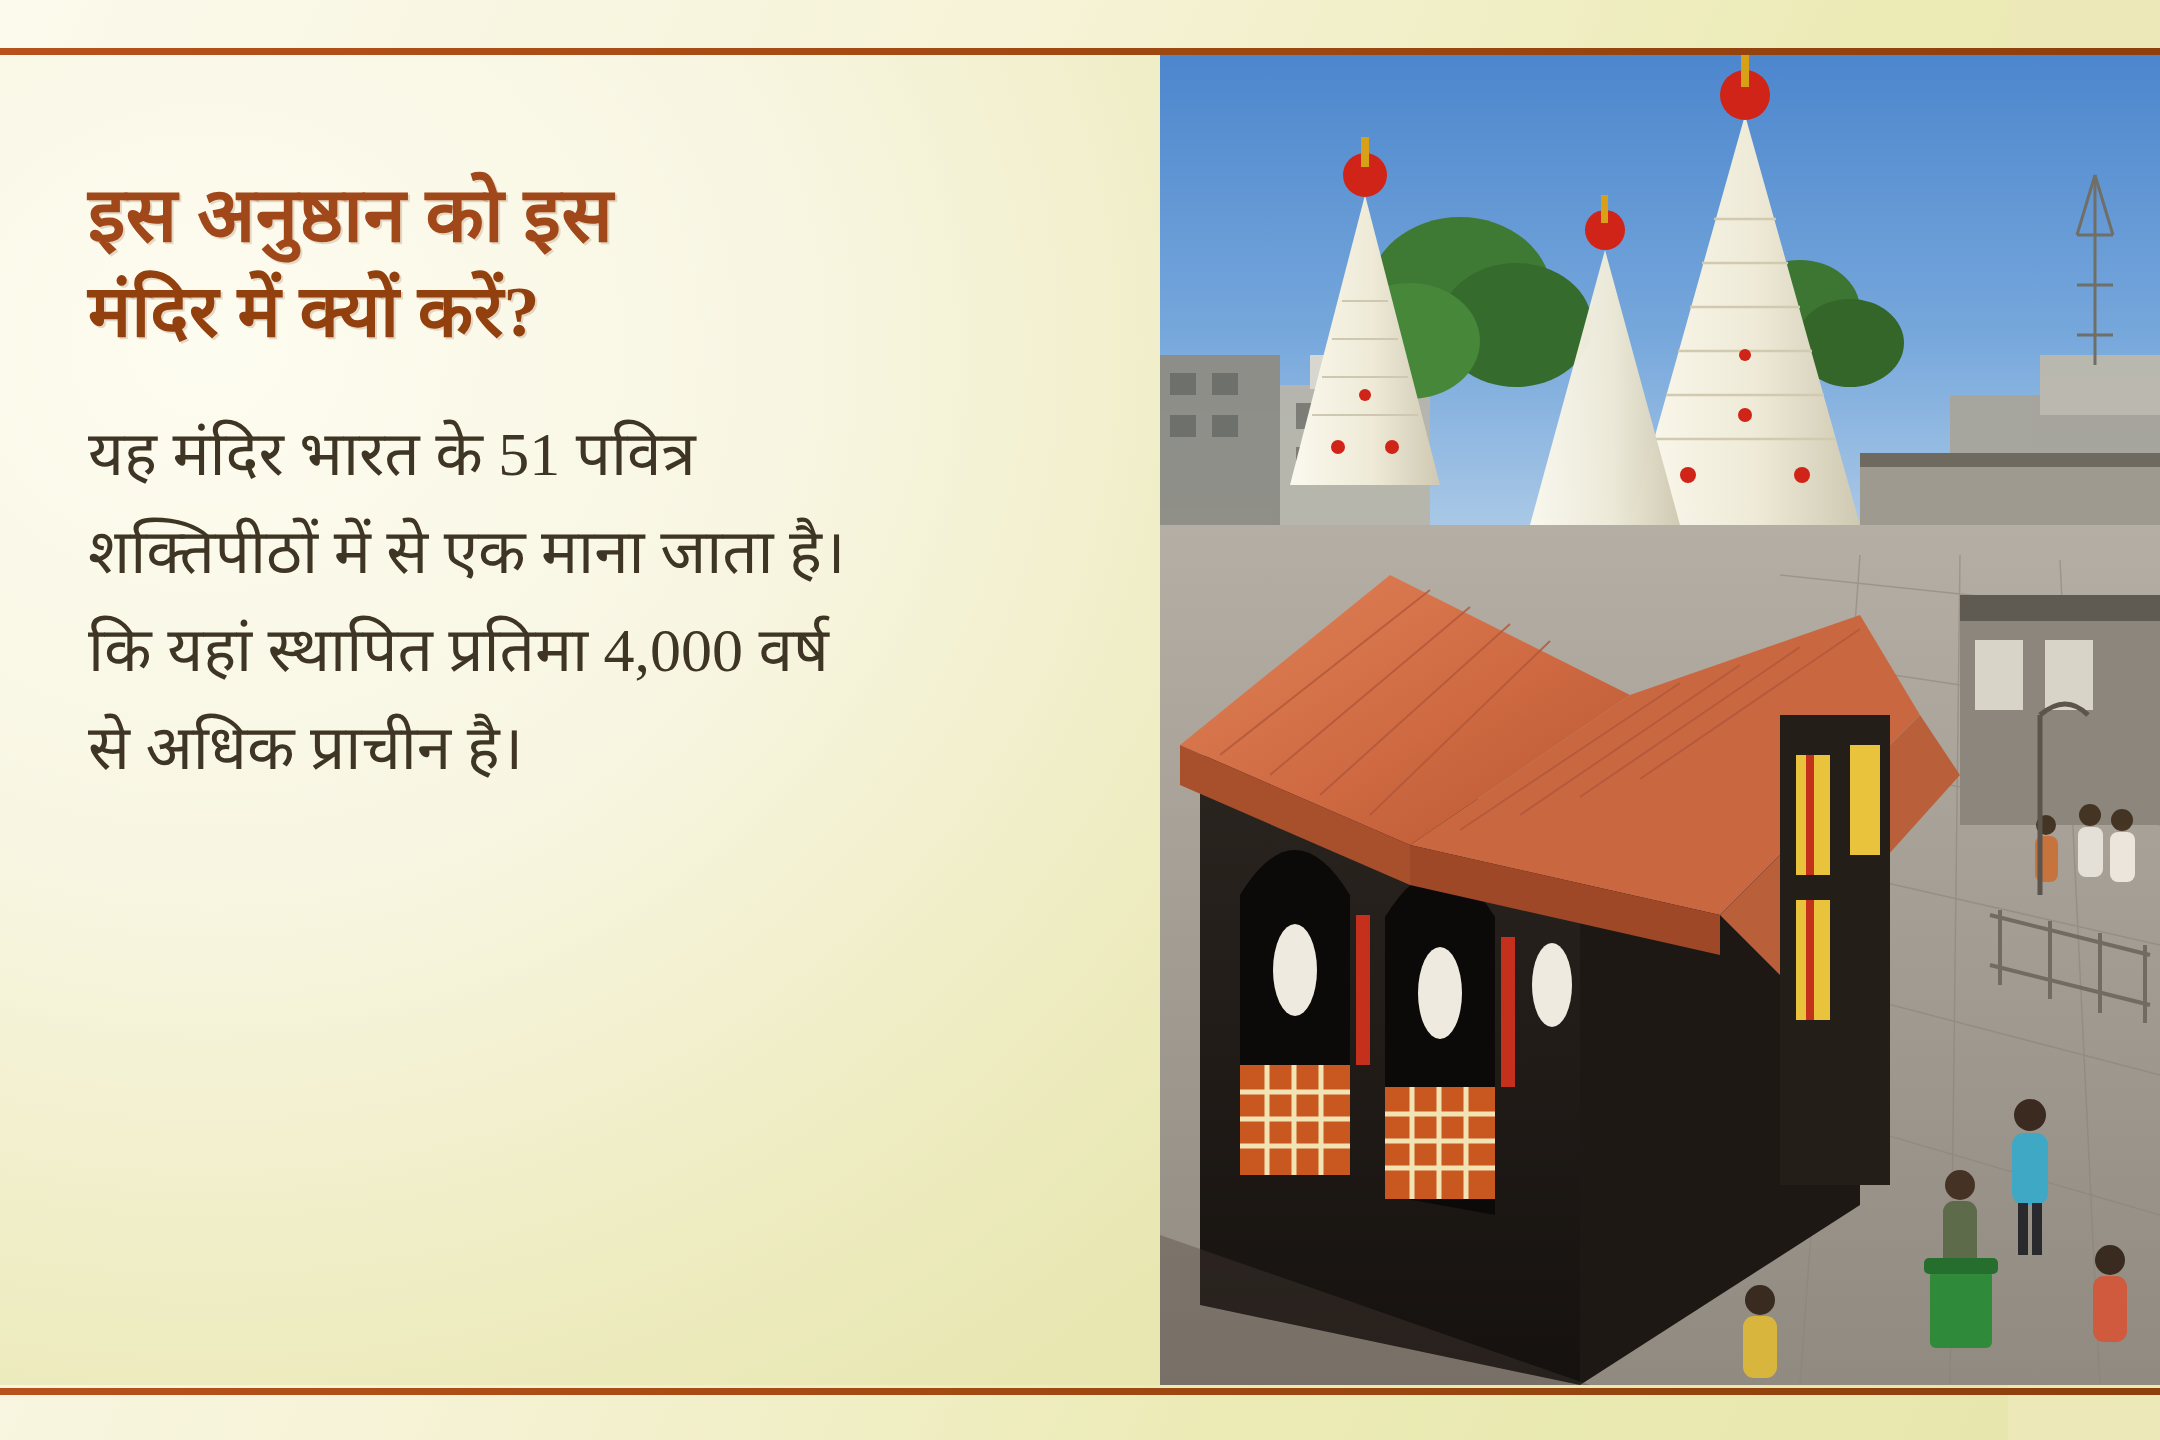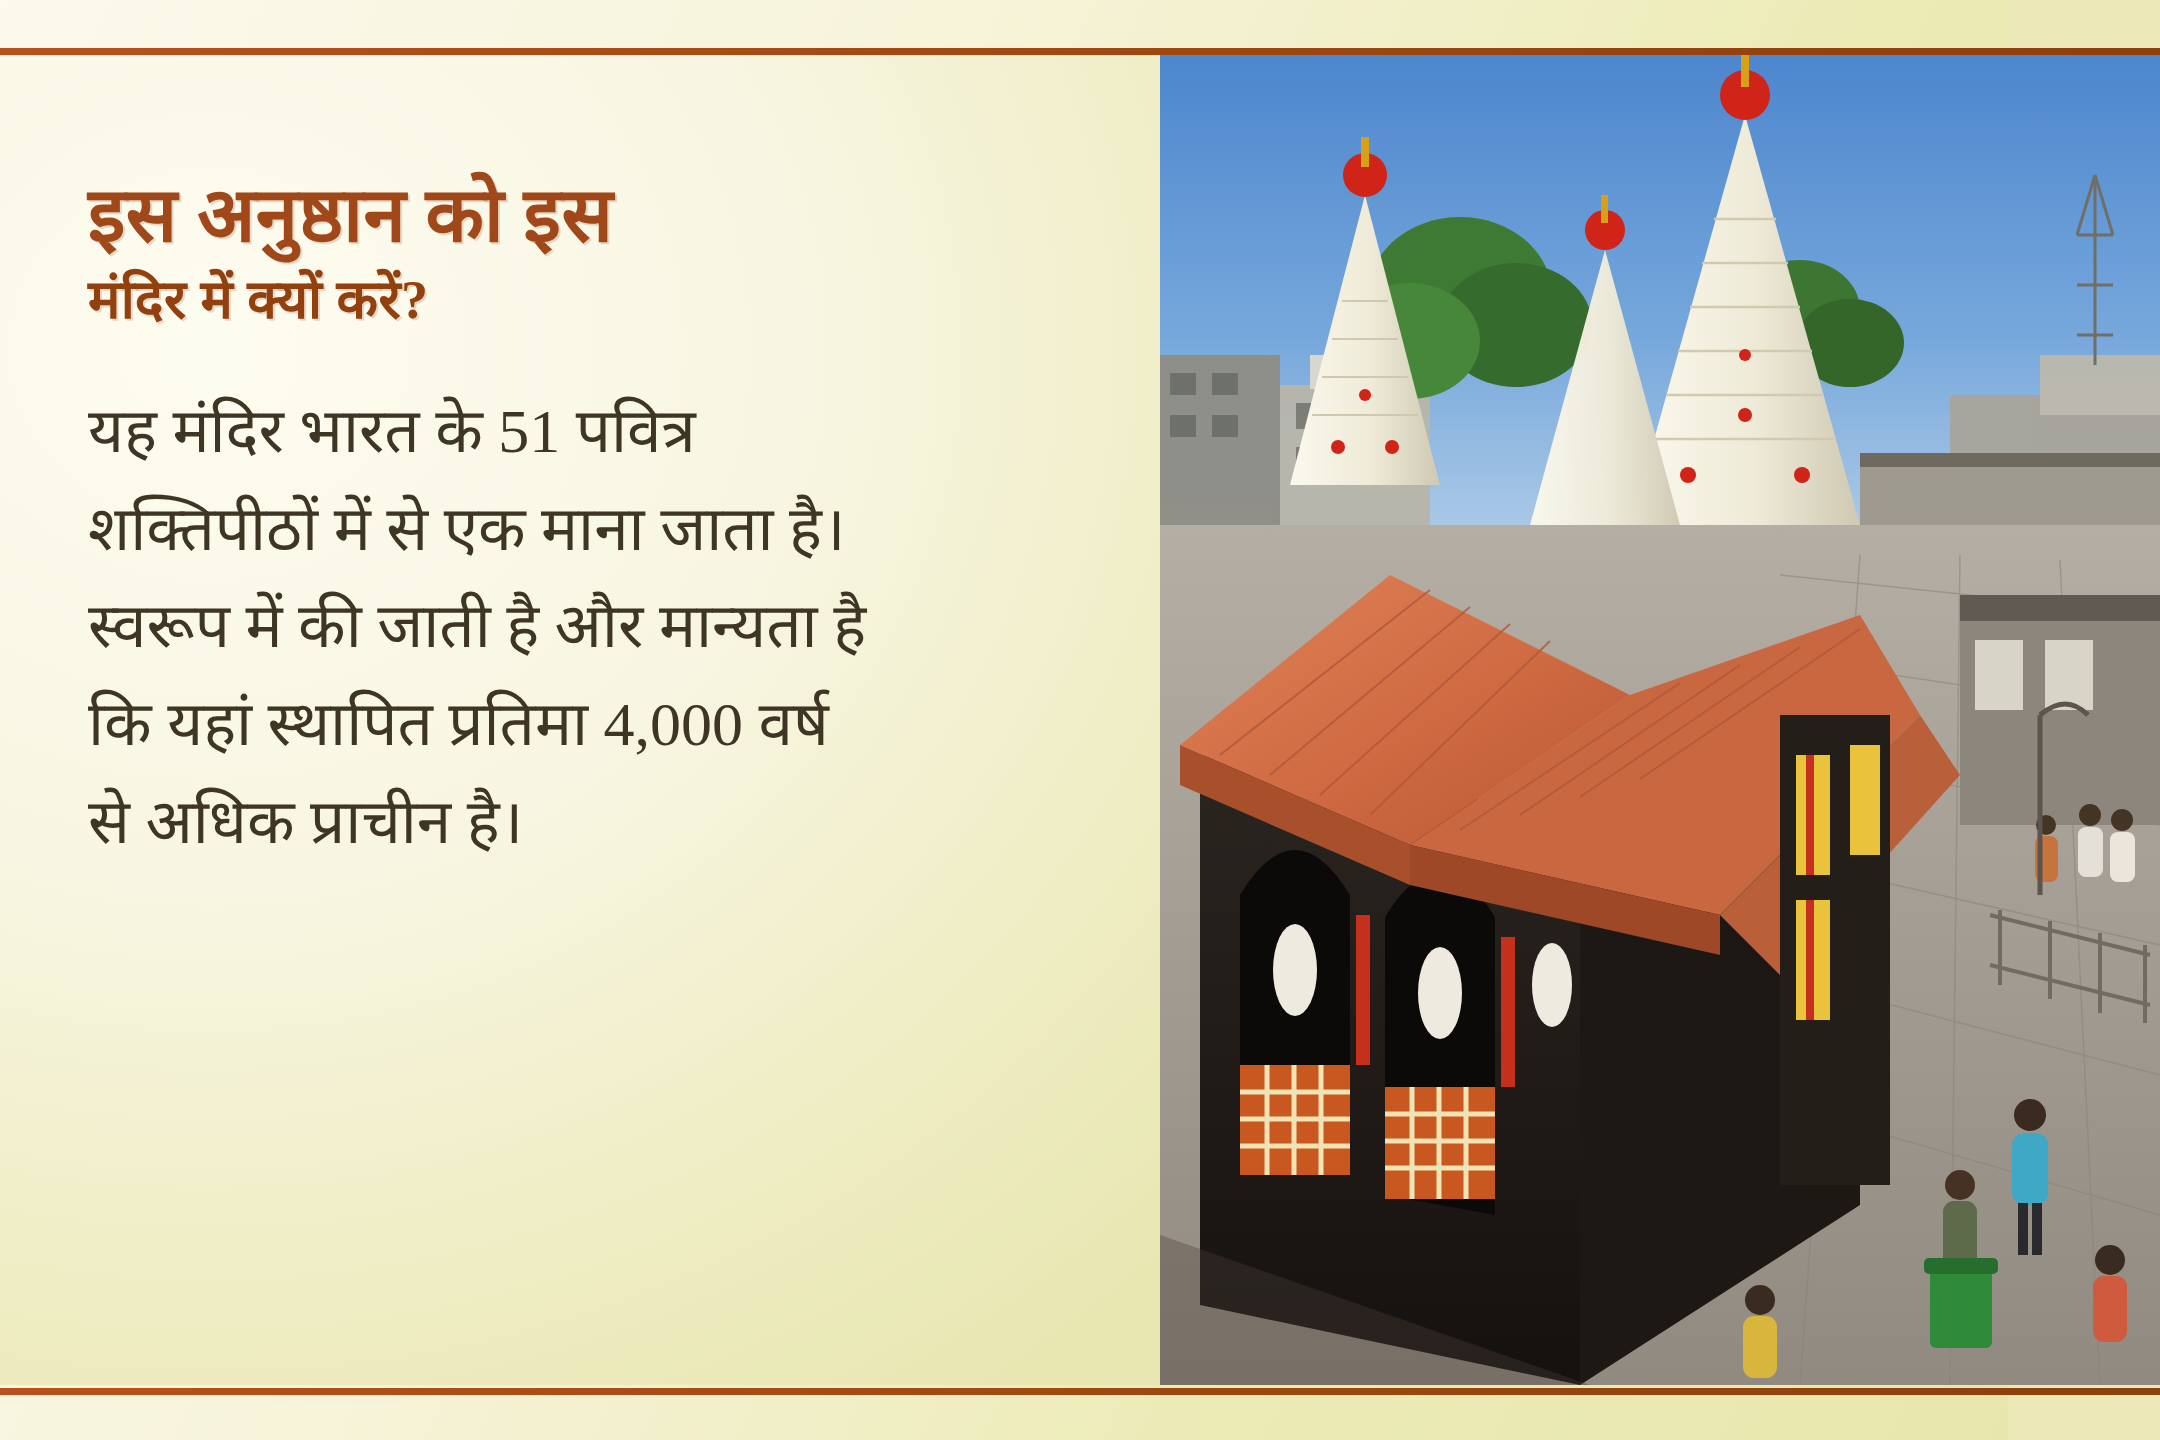--- a/index.html
+++ b/index.html
@@ -45,21 +45,21 @@
   #heading .hl{
     display:block;
     font-size:76px;
     font-weight:700;
     color:#a0481a;
     letter-spacing:0.5px;
     text-shadow:2px 2px 0 rgba(120,60,20,.18);
   }
   #heading .hl2{
     color:#93400f;
-    font-size:54px;
+    font-size:72px;
   }
 
   #body-copy{
     font-size:62px;
     line-height:1.58;
     color:#3f3525;
     font-weight:400;
     max-width:960px;
   }
   #body-copy span{ display:block; white-space:nowrap; }
@@ -93,21 +93,20 @@
   <div id="text-col">
 
     <div id="heading">
       <span class="hl hl1">इस अनुष्ठान को इस</span>
       <span class="hl hl2">मंदिर में क्यों करें?</span>
     </div>
 
     <div id="body-copy">
       <span>यह मंदिर भारत के 51 पवित्र</span>
       <span>शक्तिपीठों में से एक माना जाता है।</span>
-      <span>स्वरूप में की जाती है और मान्यता है</span>
       <span>कि यहां स्थापित प्रतिमा 4,000 वर्ष</span>
       <span>से अधिक प्राचीन है।</span>
     </div>
 
   </div>
 
   <div id="photo">
     <svg viewBox="0 0 1000 1330" preserveAspectRatio="xMidYMid slice">
       <defs>
         <linearGradient id="sky" x1="0" y1="0" x2="0" y2="1">

